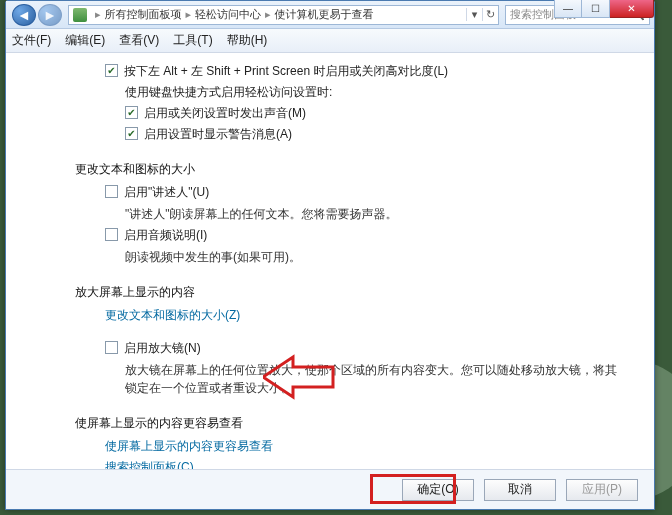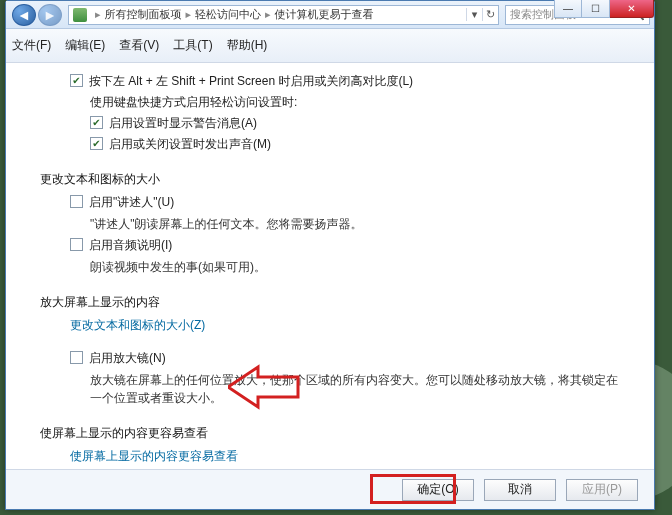--- a/index.html
+++ b/index.html
@@ -75,34 +75,35 @@
   }
   .wc.max { border-left:none; }
   .wc.close {
     width:44px;
     background:linear-gradient(#e68, #c22);
     color:#fff; border-color:#922; border-left:none;
     border-radius:0 0 3px 0;
   }
   
   .menubar {
-    height:34px;
+    height:24px;
     background:linear-gradient(#f7fafd,#e8eff8);
     border-bottom:1px solid #cfd8e6;
     display:flex; align-items:center;
     padding-left:6px; gap:14px;
     font-size:12px; color:#222;
   }
   
   .content {
     flex:1;
     overflow-y:auto;
     padding:6px 30px 6px 64px;
     position:relative;
     color:#222;
+    margin-left:35px;
   }
   .content::-webkit-scrollbar{width:16px;}
   .content::-webkit-scrollbar-track{background:#eef2f7;border-left:1px solid #cfd8e6;}
   .content::-webkit-scrollbar-thumb{background:#c5d4e8;border:1px solid #9db7d6;border-radius:2px;}
   .row { display:flex; align-items:flex-start; margin:4px 0; }
   .cb {
     width:13px;height:13px;border:1px solid #8899aa;background:#fff;margin-right:6px;margin-top:1px;
     display:inline-flex;align-items:center;justify-content:center;font-size:10px;color:#2a6b2a;flex-shrink:0;
   }
   .cb.checked::after{content:"✔";}
@@ -192,25 +193,25 @@
 
     <div class="row">
       <span class="cb checked"></span>
       <span>按下左 Alt + 左 Shift + Print Screen 时启用或关闭高对比度(L)</span>
     </div>
     <div class="row indent1">
       <span>使用键盘快捷方式启用轻松访问设置时:</span>
     </div>
     <div class="row indent1">
       <span class="cb checked"></span>
-      <span>启用设置时显示警告消息(A)</span>
+      <span>启用或关闭设置时发出声音(M)</span>
     </div>
     <div class="row indent1">
       <span class="cb checked"></span>
-      <span>启用或关闭设置时发出声音(M)</span>
+      <span>启用设置时显示警告消息(A)</span>
     </div>
 
     <div class="section-title">更改文本和图标的大小</div>
     <div class="row">
       <span class="cb"></span>
       <span>启用"讲述人"(U)</span>
     </div>
     <div class="desc">"讲述人"朗读屏幕上的任何文本。您将需要扬声器。</div>
     <div class="row">
       <span class="cb"></span>

